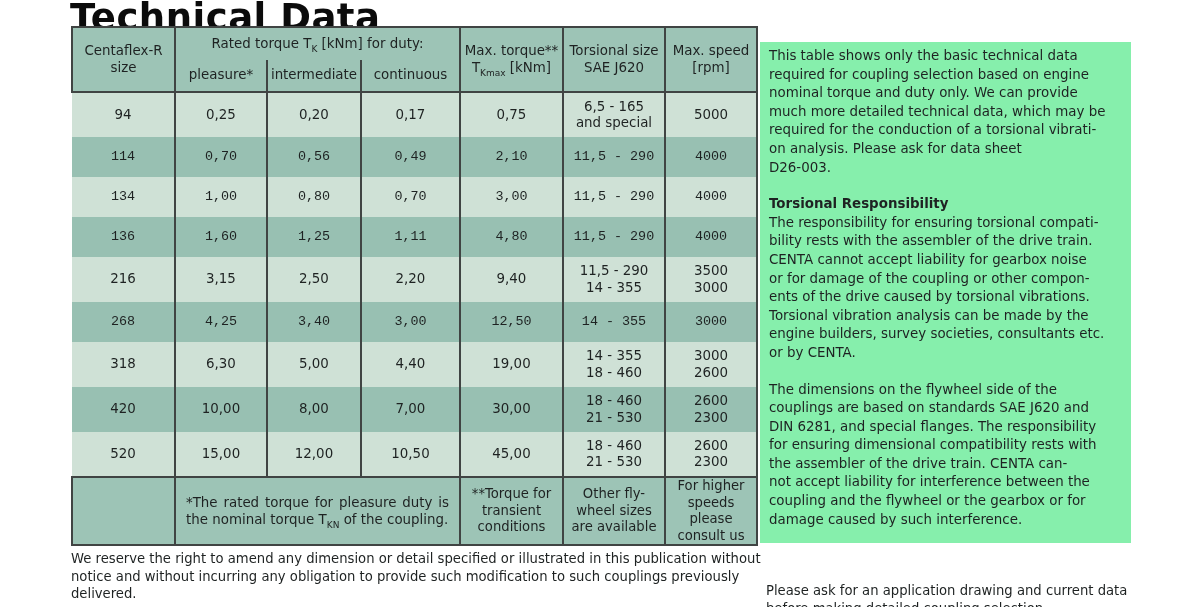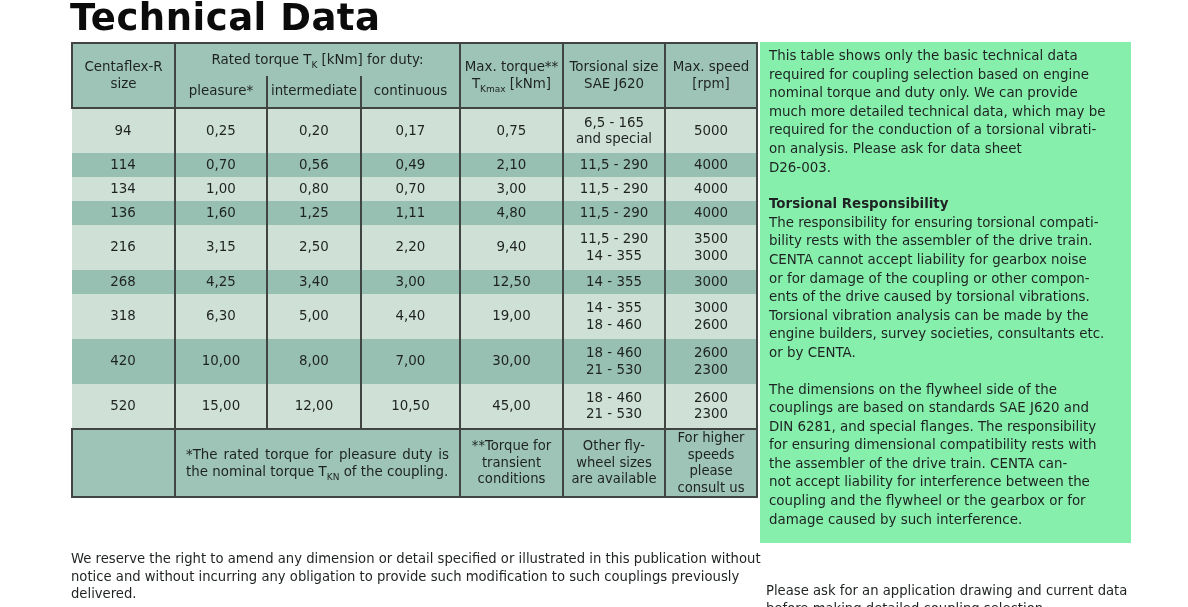--- a/index.html
+++ b/index.html
@@ -8,40 +8,40 @@
     background:#ffffff;color:#1e2222;
     font-family:"DejaVu Sans","Liberation Sans",sans-serif;
   }
   .page-title{
     position:absolute;left:70px;top:-4px;margin:0;
     font-size:37px;font-weight:bold;color:#0b0b0b;line-height:1.2;
     letter-spacing:0.5px;
   }
   
   table.dtable{
-    position:absolute;left:71px;top:42px;
+    position:absolute;left:71px;top:26px;
     border-collapse:collapse;table-layout:fixed;
     font-size:13.4px;
   }
   .dtable th,.dtable td{
     padding:0;font-weight:normal;vertical-align:middle;text-align:center;
     line-height:16.5px;
   }
   .dtable thead th{background:#9dc4b6;border:2px solid #404443;}
   .dtable thead th.h-group{border-bottom-style:hidden;margin-top:36px;}
   .dtable thead tr.subrow th{border-top-style:hidden;}
   .dtable tbody td{border-left:2px solid #404443;border-right:2px solid #404443;}
   .dtable tbody td:first-child{border-left-style:hidden;}
   .dtable tbody tr.light td{background:#cfe1d6;}
   .dtable tbody tr.dark td{background:#98c0b2;}
   .dtable tfoot td{background:#9dc4b6;border:2px solid #404443;}
   tr.hrow-top{height:33px;}
   tr.subrow{height:32px;}
   tr.r-tall{height:45px;}
-  tr.r-short{height:24px;}
+  tr.r-short{height:40px;font-family:Liberation Mono, monospace;}
   tr.frow{height:55px;}
   .pre{white-space:pre-line;}
   sub{font-size:9px;line-height:0;}
   td.f-note{
     text-align:justify;padding:0 10px;line-height:17px;
   }
   td.f-small{font-size:13.2px;line-height:16.5px;}
   
   .panel{
     position:absolute;left:760px;top:42px;width:371px;height:501px;

